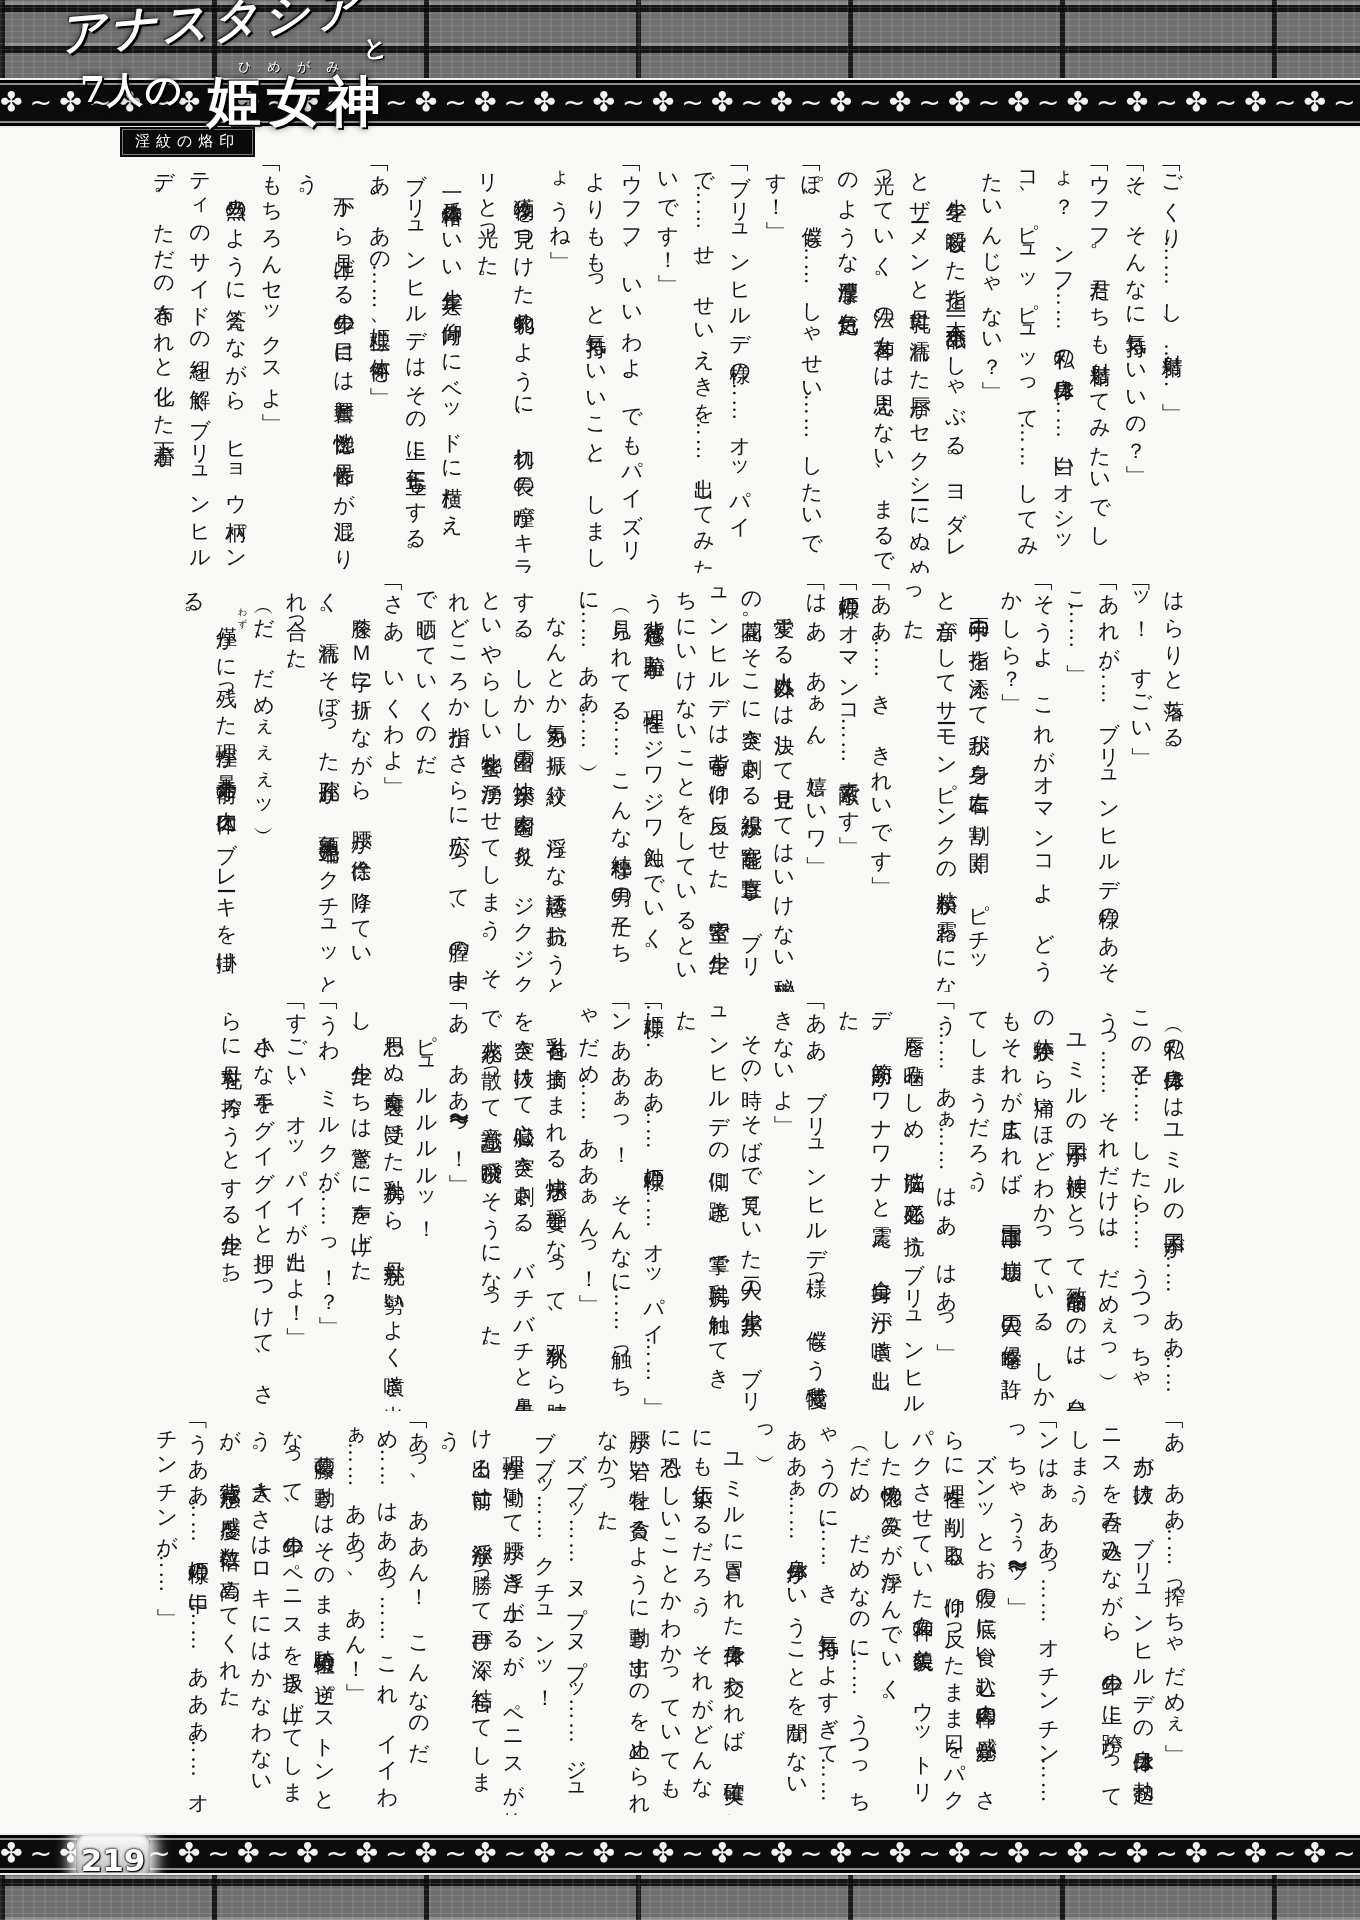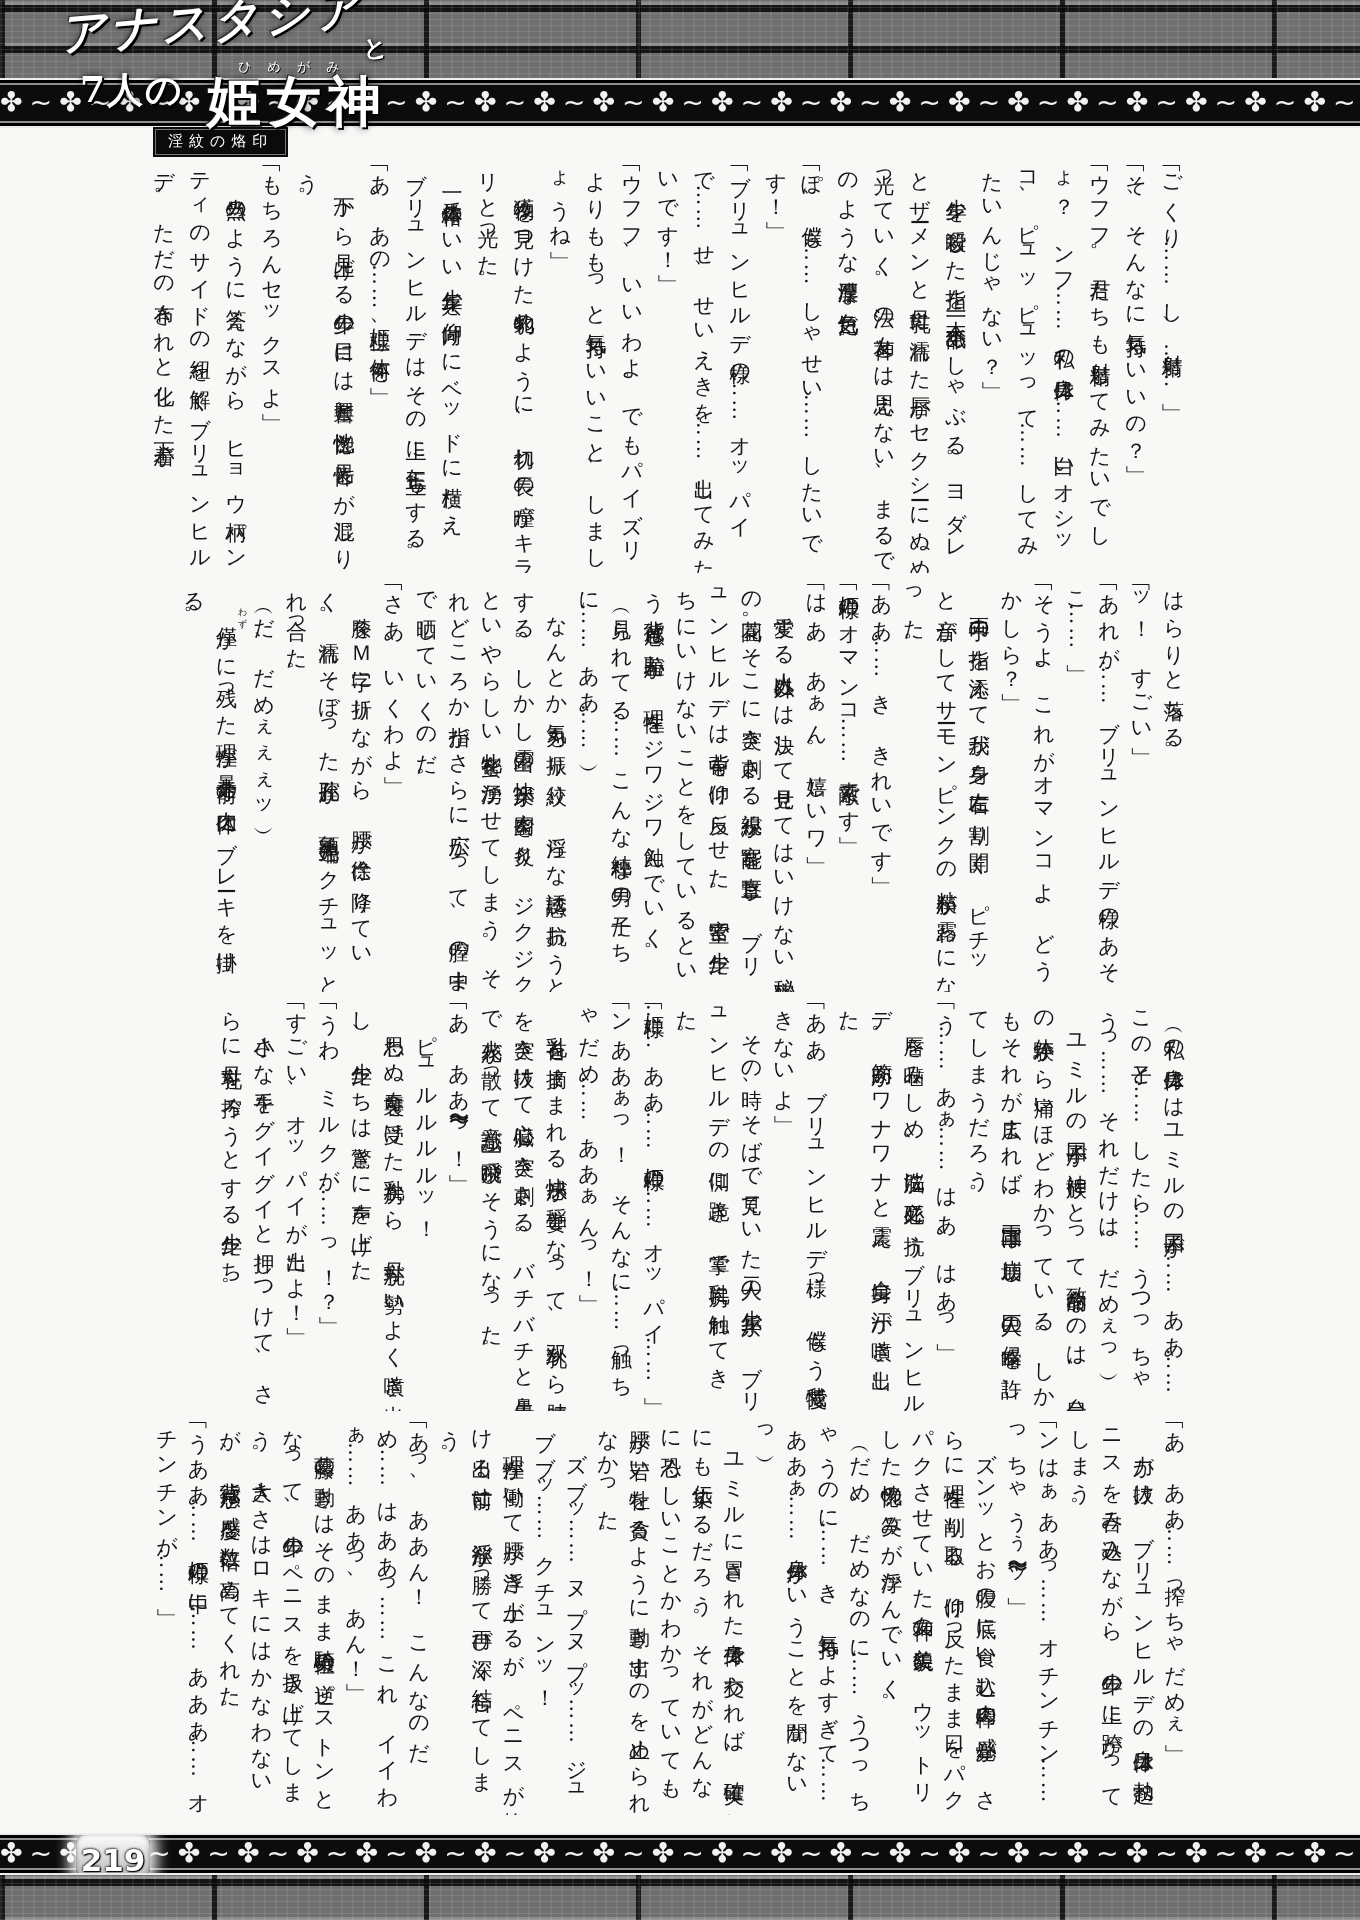--- a/index.html
+++ b/index.html
@@ -54,21 +54,21 @@
   .hime-wrap { display:inline-block; position:relative; margin-left:23px; }
   .logo-furigana {
     display:block; font-size:13px; letter-spacing:16px; text-align:center;
     text-shadow:1px 1px 0 #000;
   }
   .logo-main {
     display:block; font-size:54px; font-weight:bold; letter-spacing:6px; line-height:.95;
     text-shadow:2px 2px 0 #000, -1px -1px 0 #222, 0 0 8px rgba(0,0,0,.9);
   }
   .logo-tagline {
-    display:inline-block; margin-left:93px; margin-top:2px;
+    display:inline-block; margin-left:60px; margin-top:2px;
     background:#0b0b0b; color:#fff; font-size:15px; letter-spacing:6px;
     padding:2px 12px 3px; border:1px solid #777; box-shadow:0 0 0 2px #0b0b0b;
   }
 
   
   main { position:relative; height:1705px; background:#f8f8f6; padding-top:30px; }
   .band {
     writing-mode:vertical-rl; text-orientation:mixed;
     height:415px; width:1105px; margin:0 0 4px 85px;
     font-size:21px; letter-spacing:2.6px; line-height:32.5px;

